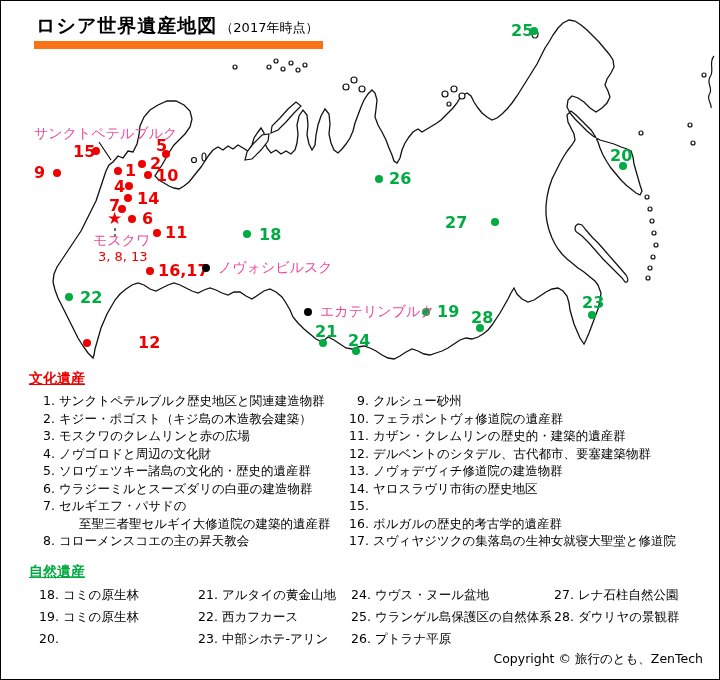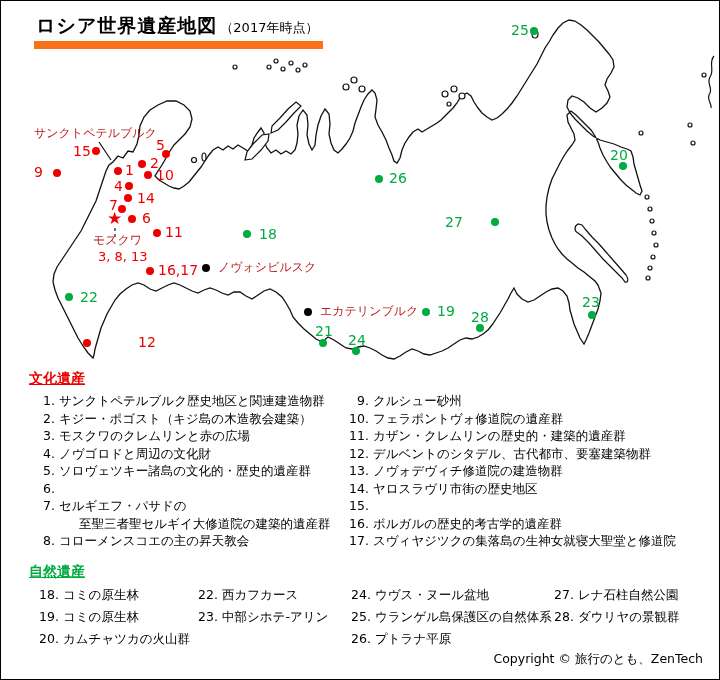--- a/index.html
+++ b/index.html
@@ -9,24 +9,24 @@
   #map-svg path,#map-svg ellipse,#map-svg circle{fill:#fff;stroke:#111;stroke-width:1.2;}
   #map-svg .openline{fill:none;}
   #map-svg .mainland{fill:none;stroke-width:1.3;}
   #title{position:absolute;left:26px;top:12px;border-bottom:8px solid #f97316;padding:0 5px 2px 2px;white-space:nowrap;margin-left:7px;}
   .tmain{font-size:19px;font-weight:bold;letter-spacing:1px;}
   .tsuf{font-size:13px;margin-left:3px;}
   .dot{position:absolute;width:8px;height:8px;border-radius:50%;}
   .dot.cultural{background:var(--cultural);}
   .dot.natural{background:var(--natural);}
   .dot.city{background:#000;}
-  .mlabel{position:absolute;font-size:14px;line-height:15px;white-space:nowrap;}
+  .mlabel{position:absolute;font-size:16px;line-height:15px;white-space:nowrap;font-weight:bold;}
   .mlabel.cultural{color:var(--cultural);}
   .mlabel.natural{color:var(--natural);}
-  .citylabel{position:absolute;font-size:12px;line-height:13px;color:#b91c1c;white-space:nowrap;}
+  .citylabel{position:absolute;font-size:14px;line-height:13px;color:#ec4899;white-space:nowrap;}
   #moscow-star{position:absolute;left:106px;top:209px;font-size:17px;line-height:17px;color:var(--cultural);}
   #moscow-label{left:92px;top:233px;}
   #spb-label{left:33px;top:126px;}
   #moscow-note{position:absolute;left:97px;top:248px;font-size:13px;color:var(--cultural);white-space:nowrap;}
   .heading{position:absolute;font-size:14px;font-weight:bold;text-decoration:underline;white-space:nowrap;}
   #cul-heading{left:28px;top:369px;color:var(--cultural);}
   #nat-heading{left:28px;top:562px;color:var(--natural);}
   .col{position:absolute;font-size:12.5px;line-height:17.5px;color:#000;white-space:nowrap;}
   .col .row{display:flex;}
   .col .num{width:20px;text-align:right;margin-right:4px;flex:none;}
@@ -177,20 +177,21 @@
       <div class="row">
         <span class="num">4.</span>
         <span>ノヴゴロドと周辺の文化財</span>
       </div>
       <div class="row">
         <span class="num">5.</span>
         <span>ソロヴェツキー諸島の文化的・歴史的遺産群</span>
       </div>
       <div class="row">
         <span class="num">6.</span>
+        <span>ウラジーミルとスーズダリの白亜の建造物群</span>
       </div>
       <div class="row">
         <span class="num">7.</span>
         <span>セルギエフ・パサドの</span>
       </div>
       <div class="row cont">
         <span class="num"></span>
         <span>至聖三者聖セルギイ大修道院の建築的遺産群</span>
       </div>
       <div class="row">
@@ -241,24 +242,27 @@
       <div class="row">
         <span class="num">18.</span>
         <span>コミの原生林</span>
       </div>
       <div class="row">
         <span class="num">19.</span>
         <span>コミの原生林</span>
       </div>
       <div class="row">
         <span class="num">20.</span>
-        <span>カムチャツカの火山群</span>
       </div>
     </div>
   <div class="col ncol" id="nat-col2">
+      <div class="row">
+        <span class="num">21.</span>
+        <span>アルタイの黄金山地</span>
+      </div>
       <div class="row">
         <span class="num">22.</span>
         <span>西カフカース</span>
       </div>
       <div class="row">
         <span class="num">23.</span>
         <span>中部シホテ-アリン</span>
       </div>
     </div>
   <div class="col ncol" id="nat-col3">

